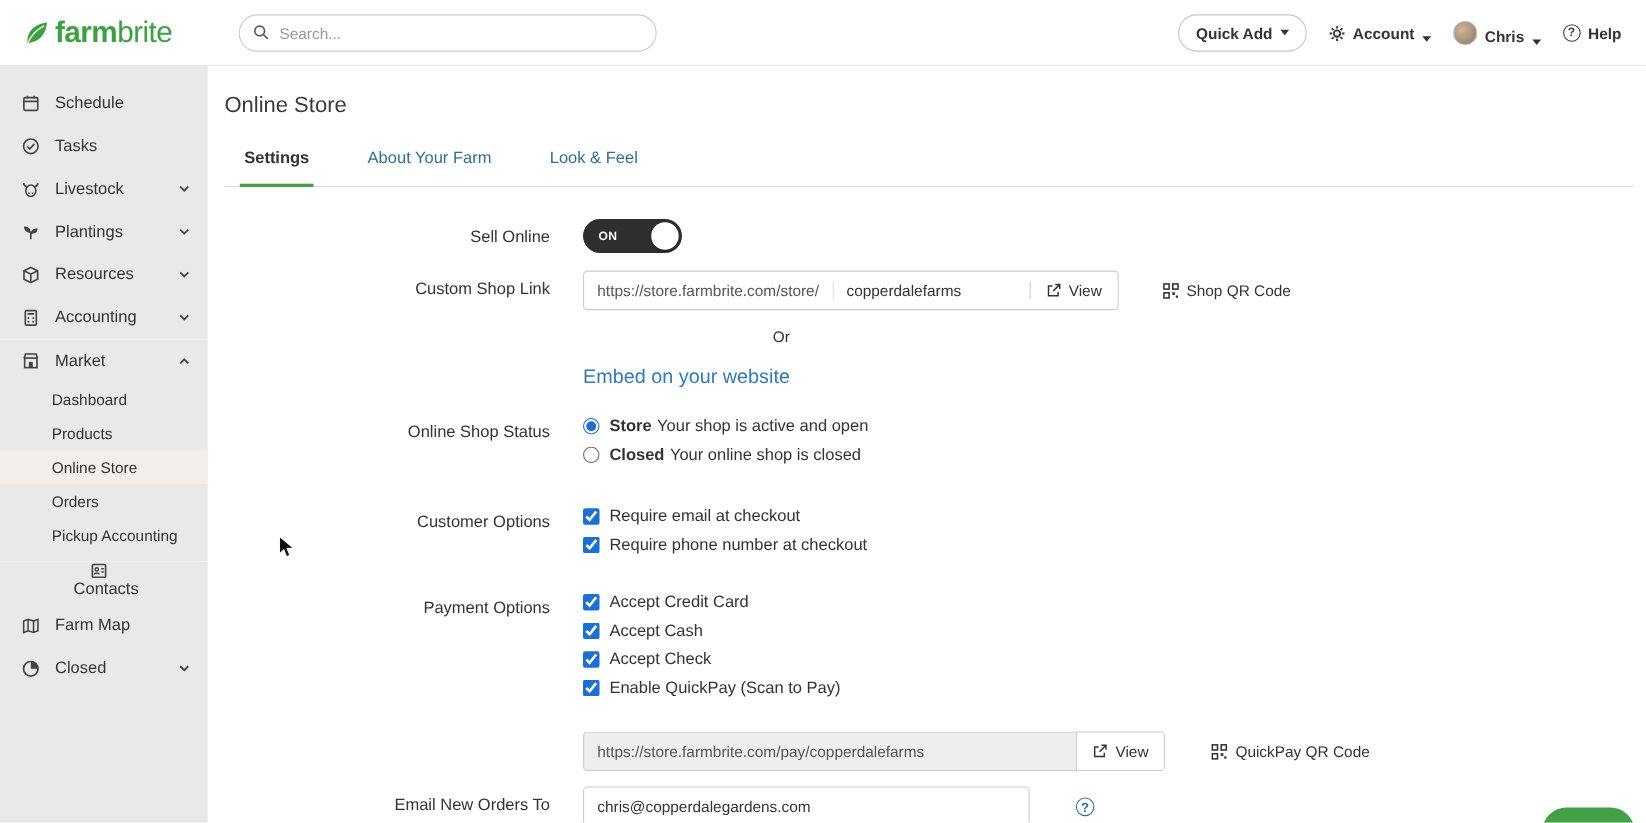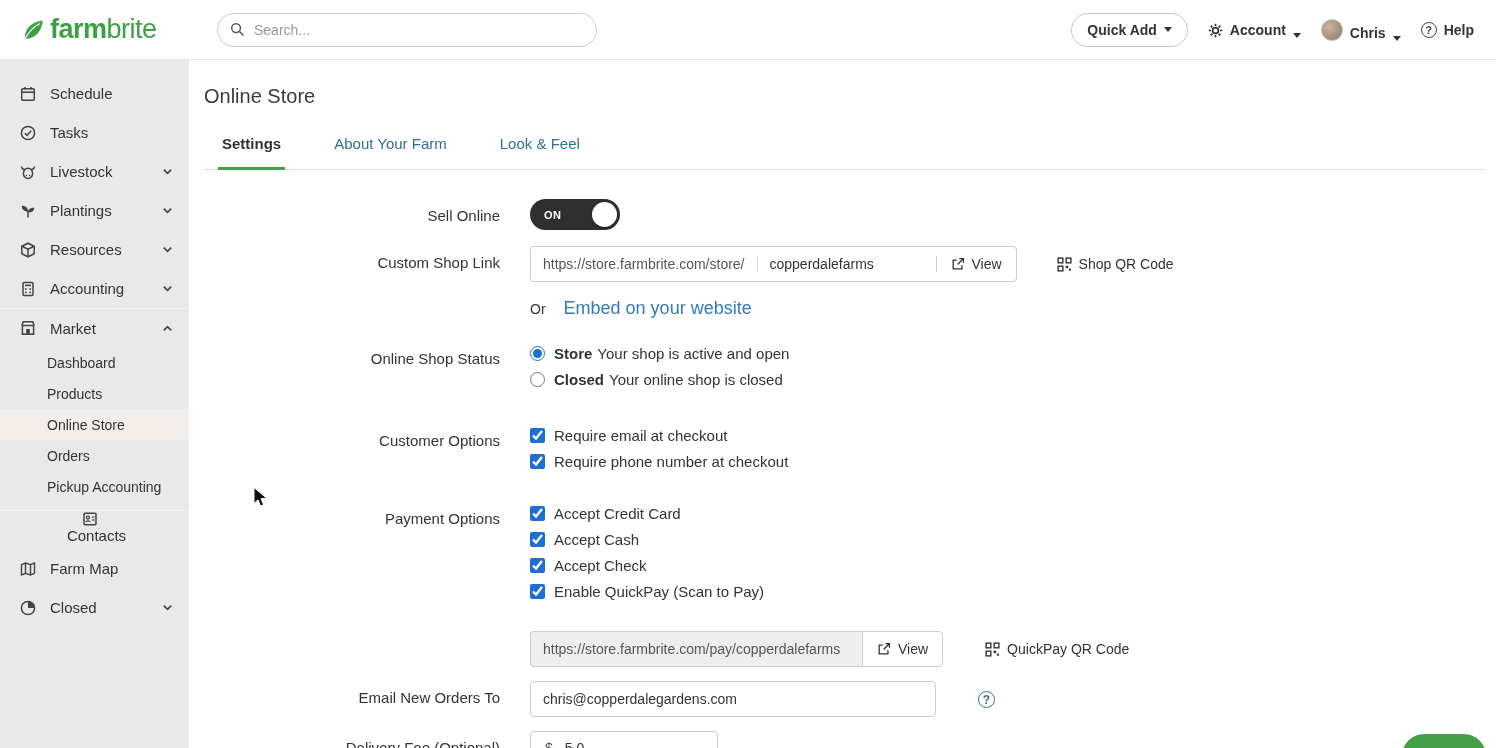--- a/index.html
+++ b/index.html
@@ -64,29 +64,29 @@
   .toggle-knob { position:absolute; right:3px; top:3px; width:25px; height:25px; border-radius:50%; background:#fff; box-shadow:0 1px 2px rgba(0,0,0,.4); }
 
   .input-group { display:flex; align-items:center; height:36px; border:1px solid #ccc; border-radius:4px; background:#fff; overflow:hidden; }
   .ig-prefix { display:flex; align-items:center; padding:0 12px; font-size:14px; color:#555; border-right:1px solid #ddd; white-space:nowrap; }
   .ig-input { border:none; outline:none; padding:0 12px; font-size:14px; color:#333; width:178px; font-family:"Liberation Sans",sans-serif; }
   .ig-btn { display:flex; align-items:center; gap:7px; padding:0 14px; background:#fff; border:none; border-left:1px solid #ccc; font-size:14px; color:#333; cursor:pointer; font-family:"Liberation Sans",sans-serif; }
   .qr-link { display:flex; align-items:center; gap:7px; font-size:14px; color:#333; cursor:pointer; margin-top:8px; }
   .ml-qr1 { margin-left:40px; }
   .ml-qr2 { margin-left:42px; }
 
-  .or-row { display:flex; align-items:center; gap:18px; font-size:14px; color:#333; padding-top:6px; }
+  .or-row { display:flex; align-items:flex-end; gap:18px; font-size:14px; color:#333; padding-top:6px;flex-direction:column; }
   .embed-link { color:#337ab7; cursor:pointer; font-size:18px; }
 
   .opt-row { display:flex; align-items:center; margin-bottom:9px; font-size:15px; color:#333; cursor:pointer; }
   .opt-row input { width:15px; height:15px; margin-right:9px; accent-color:#1d6fd2; cursor:pointer; }
   .opt-row b { font-weight:700; margin-right:5px; }
   .opt-col { display:flex; flex-direction:column; }
 
-  .ro-input { height:36px; width:332px; background:#eee; border:1px solid #ccc; border-right:none; border-radius:4px 0 0 4px; padding:0 12px; font-size:14px; color:#555; font-family:"Liberation Sans",sans-serif; }
+  .ro-input { height:36px; width:448px; background:#eee; border:1px solid #ccc; border-right:none; border-radius:4px 0 0 4px; padding:0 12px; font-size:14px; color:#555; font-family:"Liberation Sans",sans-serif; }
   .view-btn { display:flex; align-items:center; gap:7px; height:36px; padding:0 14px; background:#fff; border:1px solid #ccc; border-radius:0 4px 4px 0; font-size:14px; color:#333; cursor:pointer; font-family:"Liberation Sans",sans-serif; }
 
   .text-input { height:36px; width:406px; border:1px solid #ccc; border-radius:4px; padding:0 12px; font-size:14px; color:#333; outline:none; font-family:"Liberation Sans",sans-serif; }
   .field-help { margin-left:42px; margin-top:10px; width:17px; height:17px; border:1.5px solid #31708f; border-radius:50%; color:#31708f; font-size:12px; font-weight:700; display:inline-flex; align-items:center; justify-content:center; cursor:pointer; }
   .field-help::after { content:"?"; }
 
   .fee-group { display:flex; align-items:center; width:188px; height:34px; border:1px solid #ccc; border-radius:4px; background:#fff; }
   .fee-cur { padding:0 12px 0 14px; font-size:14px; color:#555; }
   .fee-input { border:none; outline:none; width:100px; font-size:14px; color:#333; font-family:"Liberation Sans",sans-serif; }
 

